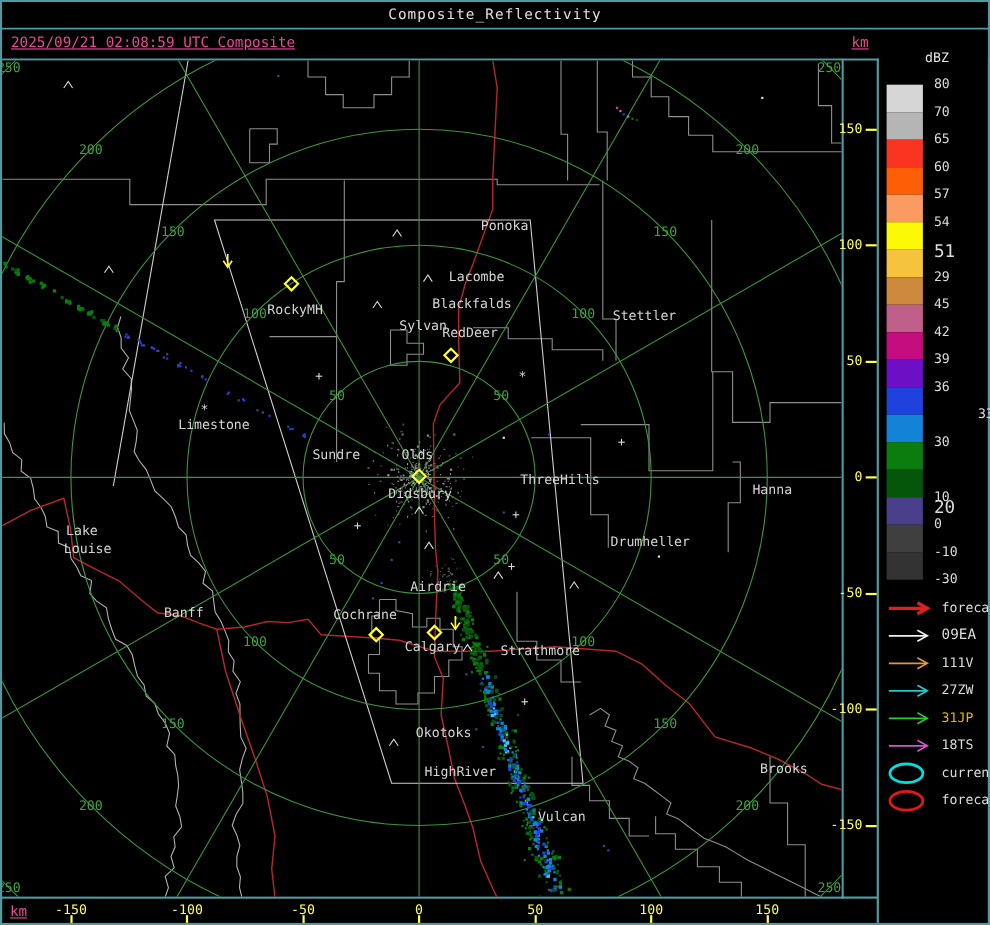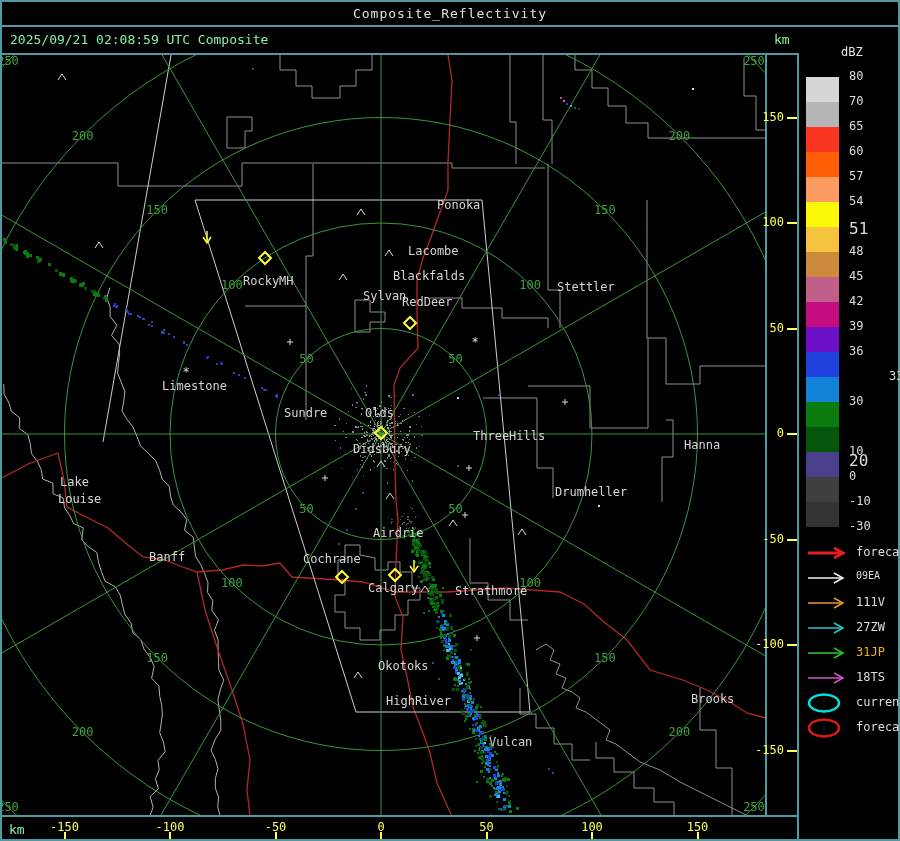--- a/index.html
+++ b/index.html
@@ -3,21 +3,21 @@
 <meta charset="utf-8">
 <style>
   html,body{margin:0;padding:0;background:#111;}
   #app{position:relative;width:900px;height:841px;background:#000;overflow:hidden;
        font-family:"DejaVu Sans Mono","Liberation Mono",monospace;}
   .tealbar{position:absolute;background:#4f9ba1;}
   #titlebar{position:absolute;left:2px;top:2px;width:896px;height:23px;background:#000;
             display:flex;align-items:center;justify-content:center;}
   #titlebar span{color:#e2e2e2;font-size:13px;letter-spacing:1px;}
   #infobar{position:absolute;left:2px;top:27px;width:896px;height:26px;background:#000;}
-  .yellow{color:#86efac;}
+  .yellow{color:#ec4899;text-decoration:underline;}
   #datetime{position:absolute;left:8px;top:5px;font-size:13px;}
   #kmtop{position:absolute;left:772px;top:5px;font-size:13px;}
   #map{position:absolute;left:2px;top:55px;}
   .overlay{position:absolute;left:0;top:0;width:900px;height:598px;pointer-events:none;}
   #dbztitle{position:absolute;left:841px;top:45px;font-size:12px;color:#e6e6e6;}
   #kmbottom{position:absolute;left:9px;top:822px;font-size:13px;}
 </style>
 </head>
 <body>
 
@@ -1285,21 +1285,21 @@
         <div style="left: 806px; top: 452px; width: 33px; height: 25px; position: absolute; background: rgb(74, 63, 138);"></div>
         <div style="left: 806px; top: 477px; width: 33px; height: 25px; position: absolute; background: rgb(63, 63, 63);"></div>
         <div style="left: 806px; top: 502px; width: 33px; height: 25px; position: absolute; background: rgb(51, 51, 51);"></div>
         <div style="left: 849px; top: 69px; position: absolute; font-size: 12px; color: rgb(220, 220, 220);">80</div>
         <div style="left: 849px; top: 94px; position: absolute; font-size: 12px; color: rgb(220, 220, 220);">70</div>
         <div style="left: 849px; top: 119px; position: absolute; font-size: 12px; color: rgb(220, 220, 220);">65</div>
         <div style="left: 849px; top: 144px; position: absolute; font-size: 12px; color: rgb(220, 220, 220);">60</div>
         <div style="left: 849px; top: 169px; position: absolute; font-size: 12px; color: rgb(220, 220, 220);">57</div>
         <div style="left: 849px; top: 194px; position: absolute; font-size: 12px; color: rgb(220, 220, 220);">54</div>
         <div style="left: 849px; top: 219px; position: absolute; font-size: 16px; color: rgb(220, 220, 220);">51</div>
-        <div style="left: 849px; top: 244px; position: absolute; font-size: 12px; color: rgb(220, 220, 220);">48</div>
+        <div style="left: 849px; top: 244px; position: absolute; font-size: 12px; color: rgb(220, 220, 220);">29</div>
         <div style="left: 849px; top: 269px; position: absolute; font-size: 12px; color: rgb(220, 220, 220);">45</div>
         <div style="left: 849px; top: 294px; position: absolute; font-size: 12px; color: rgb(220, 220, 220);">42</div>
         <div style="left: 849px; top: 319px; position: absolute; font-size: 12px; color: rgb(220, 220, 220);">39</div>
         <div style="left: 849px; top: 344px; position: absolute; font-size: 12px; color: rgb(220, 220, 220); text-align: right;">36</div>
         <div style="left: 889px; top: 369px; position: absolute; font-size: 12px; color: rgb(220, 220, 220);">33</div>
         <div style="left: 849px; top: 394px; position: absolute; font-size: 12px; color: rgb(220, 220, 220);">30</div>
         <div style="left: 849px; top: 419px; position: absolute; font-size: 16px; color: rgb(220, 220, 220); margin-top: 32px;">20</div>
         <div style="left: 849px; top: 444px; position: absolute; font-size: 12px; color: rgb(220, 220, 220);">10</div>
         <div style="left: 849px; top: 469px; position: absolute; font-size: 12px; color: rgb(220, 220, 220);">0</div>
         <div style="left: 849px; top: 494px; position: absolute; font-size: 12px; color: rgb(220, 220, 220);">-10</div>
@@ -1308,21 +1308,21 @@
     <div id="legend">
         <div style="left: 804px; top: 545px; position: absolute; width: 46px; height: 16px;"><svg width="46" height="16">
             <line x1="4" y1="8" x2="38" y2="8" stroke="#e02020" stroke-width="3"></line>
             <polyline points="30,3 39,8 30,13" fill="none" stroke="#e02020" stroke-width="3"></polyline>
           </svg></div>
         <div style="left: 856px; top: 545px; position: absolute; font-size: 12px; color: rgb(220, 220, 220);">forecast</div>
         <div style="left: 804px; top: 570px; position: absolute; width: 46px; height: 16px;"><svg width="46" height="16">
             <line x1="4" y1="8" x2="38" y2="8" stroke="#f0f0f0" stroke-width="1.5"></line>
             <polyline points="30,3 39,8 30,13" fill="none" stroke="#f0f0f0" stroke-width="1.5"></polyline>
           </svg></div>
-        <div style="left: 856px; top: 570px; position: absolute; font-size: 10px; color: rgb(220, 220, 220);">09EA</div>
+        <div style="left: 856px; top: 570px; position: absolute; font-size: 13px; color: rgb(220, 220, 220);">09EA</div>
         <div style="left: 804px; top: 595px; position: absolute; width: 46px; height: 16px;"><svg width="46" height="16">
             <line x1="4" y1="8" x2="38" y2="8" stroke="#e8953a" stroke-width="1.5"></line>
             <polyline points="30,3 39,8 30,13" fill="none" stroke="#e8953a" stroke-width="1.5"></polyline>
           </svg></div>
         <div style="left: 856px; top: 595px; position: absolute; font-size: 12px; color: rgb(220, 220, 220);">111V</div>
         <div style="left: 804px; top: 620px; position: absolute; width: 46px; height: 16px;"><svg width="46" height="16">
             <line x1="4" y1="8" x2="38" y2="8" stroke="#28c8c8" stroke-width="1.5"></line>
             <polyline points="30,3 39,8 30,13" fill="none" stroke="#28c8c8" stroke-width="1.5"></polyline>
           </svg></div>
         <div style="left: 856px; top: 620px; position: absolute; font-size: 12px; color: rgb(220, 220, 220);">27ZW</div>

